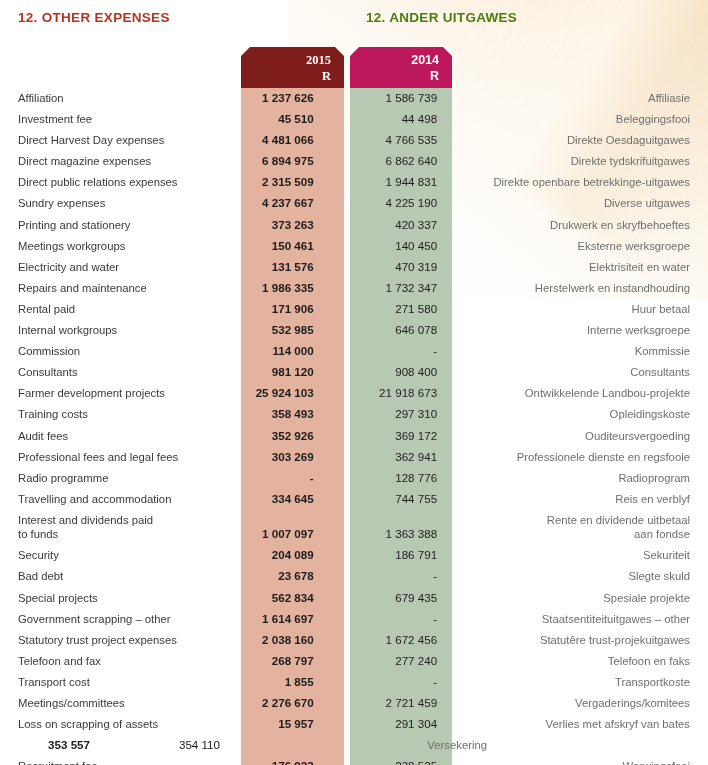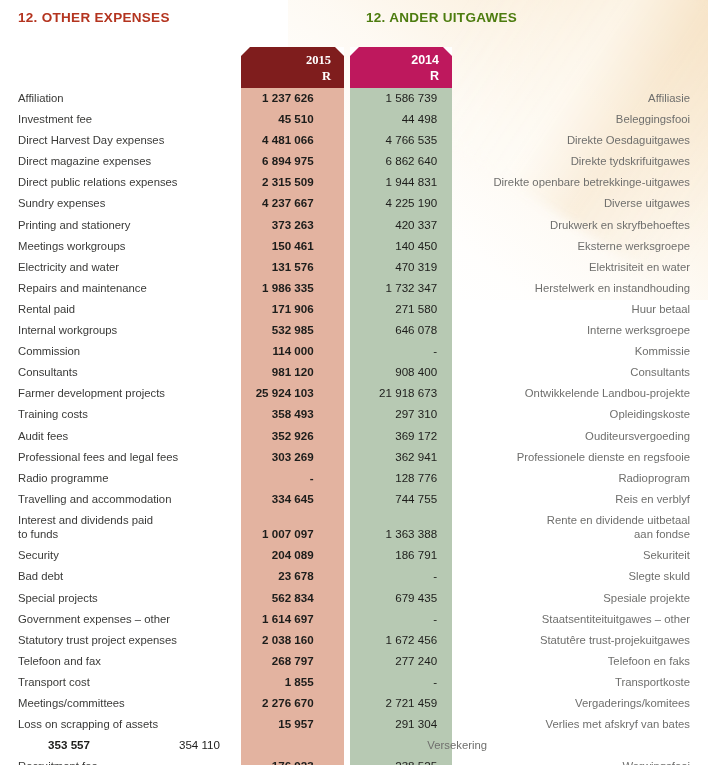--- a/index.html
+++ b/index.html
@@ -355,21 +355,21 @@
       <div class="c-af">Slegte skuld</div>
     </div>
     <div class="row">
       <div class="c-en">Special projects</div>
       <div class="c-2015">562 834</div>
       <div class="c-gap"></div>
       <div class="c-2014">679 435</div>
       <div class="c-af">Spesiale projekte</div>
     </div>
     <div class="row">
-      <div class="c-en">Government expenses – other</div>
+      <div class="c-en">Government scrapping – other</div>
       <div class="c-2015">1 614 697</div>
       <div class="c-gap"></div>
       <div class="c-2014">-</div>
       <div class="c-af">Staatsentiteituitgawes – other</div>
     </div>
     <div class="row">
       <div class="c-en">Statutory trust project expenses</div>
       <div class="c-2015">2 038 160</div>
       <div class="c-gap"></div>
       <div class="c-2014">1 672 456</div>

